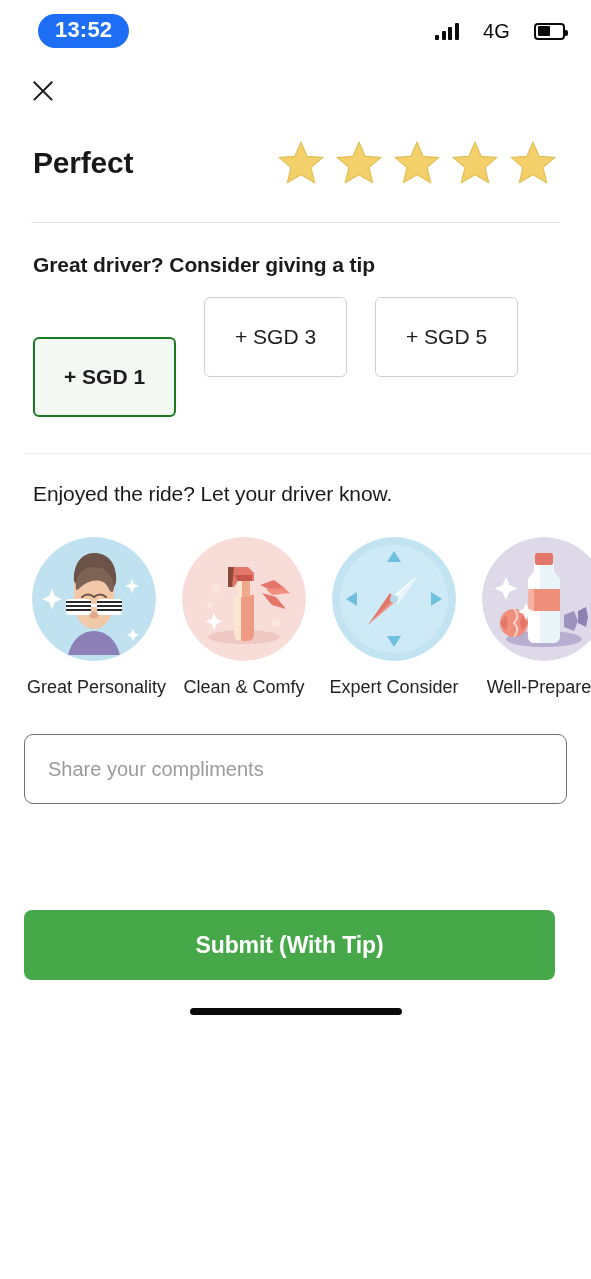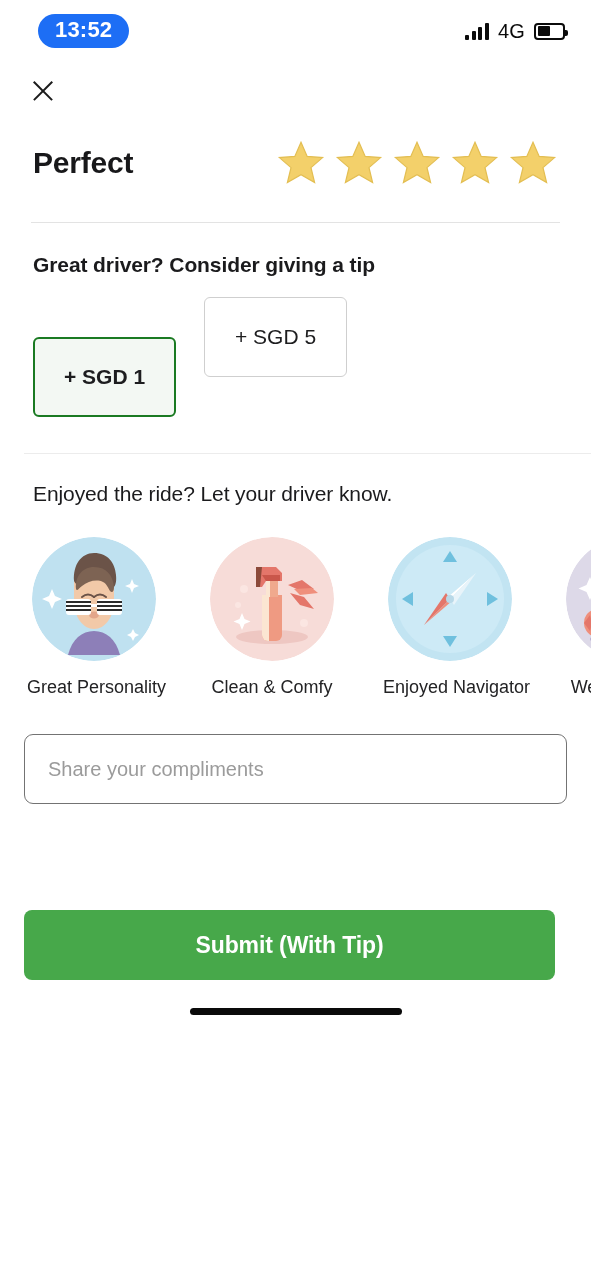--- a/index.html
+++ b/index.html
@@ -37,21 +37,21 @@
     font-size: 22px;
     font-weight: bold;
     letter-spacing: 0.2px;
     border-radius: 18px;
     padding: 4px 17px 5px;
     line-height: 1.12;
   }
   .status-right {
     display: flex;
     align-items: center;
-    gap: 9px;
+    gap: 24px;
   }
   .signal-bars {
     display: flex;
     align-items: flex-end;
     gap: 2.5px;
     height: 17px;
   }
   .signal-bars i {
     display: block;
     width: 4px;
@@ -189,21 +189,21 @@
     padding: 28px 0 0 0;
   }
   .compliment-heading {
     font-size: 21px;
     color: #1b1b1d;
     padding: 0 33px;
     letter-spacing: -0.1px;
   }
   .compliment-strip {
     display: flex;
-    gap: 44px;
+    gap: 16px;
     padding: 31px 0 0 27px;
     overflow: hidden;
   }
   .compliment {
     width: 134px;
     flex: 0 0 134px;
     text-align: center;
     cursor: pointer;
   }
   .compliment-circle {
@@ -321,20 +321,21 @@
         </svg>
     </div>
   </div>
 
   <div class="divider"></div>
 
   <div class="tip-section">
     <div class="section-heading-bold">Great driver? Consider giving a tip</div>
     <div class="tip-buttons">
       <div class="tip-btn selected">+ SGD 1</div>
+      <div class="tip-btn">+ SGD 3</div>
       <div class="tip-btn">+ SGD 5</div>
     </div>
   </div>
 
   <div class="tip-divider-wrap">
     <div class="divider full"></div>
   </div>
 
   <div class="compliments">
     <div class="compliment-heading">Enjoyed the ride? Let your driver know.</div>
@@ -403,21 +404,21 @@
             <path d="M62 110l-7-11h14z" fill="#6fc0de"></path>
             <path d="M14 62l11-7v14z" fill="#6fc0de"></path>
             <path d="M110 62l-11 7V55z" fill="#6fc0de"></path>
             <path d="M88 36L62 62l-2-2z" fill="#ffffff"></path>
             <path d="M88 36L62 62l4 6z" fill="#e8f4fa"></path>
             <path d="M36 88l26-26 2 2z" fill="#ef8f7c"></path>
             <path d="M36 88l26-26-4-6z" fill="#e4766a"></path>
             <circle cx="62" cy="62" r="4" fill="#b9d9e8"></circle>
           </svg>
         </div>
-        <div class="compliment-label">Enjoyed Navigator</div>
+        <div class="compliment-label">Expert Consider</div>
       </div>
 
       <div class="compliment">
         <div class="compliment-circle">
           <svg width="124" height="124" viewBox="0 0 124 124">
             <circle cx="62" cy="62" r="62" fill="#ddd9e8"></circle>
             <ellipse cx="62" cy="102" rx="38" ry="8" fill="#b7aed0"></ellipse>
             <path d="M52 26h20v8l6 8v58a6 6 0 0 1-6 6H52a6 6 0 0 1-6-6V42l6-8z" fill="#e8f4f8"></path>
             <path d="M52 26h6v80h-6a6 6 0 0 1-6-6V42l6-8z" fill="#ffffff"></path>
             <rect x="46" y="52" width="32" height="22" fill="#ef8f7c"></rect>

